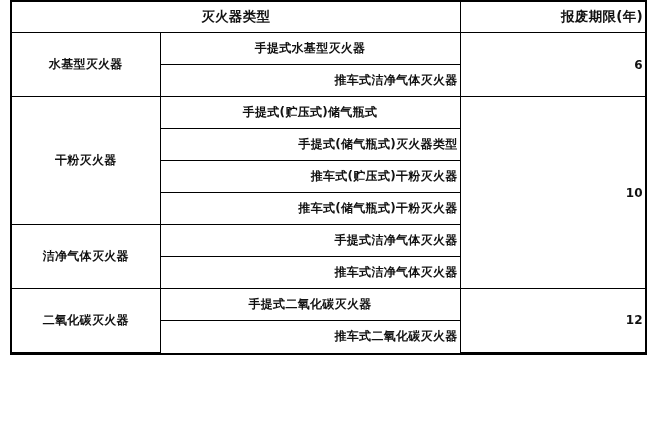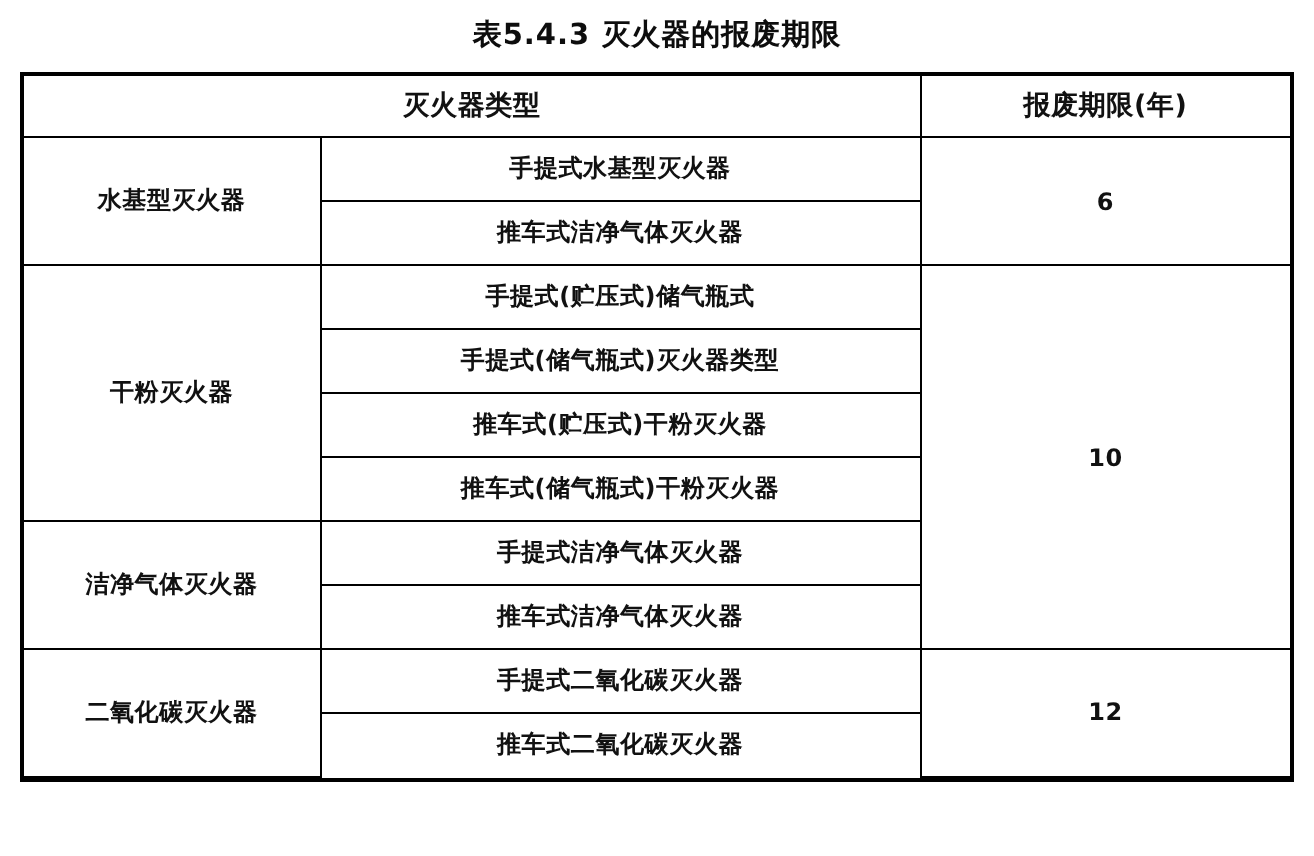--- a/index.html
+++ b/index.html
@@ -54,21 +54,21 @@
     height: 30px;
     font-size: 13.5px;
   }
   table.fire td.body-row {
     height: 31px;
   }
   
   table.fire tr:first-child td { border-top: none; }
   table.fire tr:last-child td { border-bottom: none; }
   table.fire td:first-child { border-left: none; }
-  table.fire td:last-child { border-right: none; }
+  table.fire td:last-child { border-right: none; text-align: right; }
 
   .col-group { width: 148px; }
   .col-type  { width: 300px; }
   .col-years { width: 185px; }
 
   .years {
     font-size: 14px;
     font-weight: 700;
   }
   .group-cell {
@@ -78,21 +78,20 @@
   }
   .hdr-span {
     font-weight: 700;
   }
 </style>
 </head>
 <body>
 
 <div class="page">
 
-  <div class="caption">表5.4.3 灭火器的报废期限</div>
 
   <div class="table-wrap">
     <table class="fire">
       <colgroup>
         <col class="col-group">
         <col class="col-type">
         <col class="col-years">
       </colgroup>
       <tbody>
         <tr class="header">

